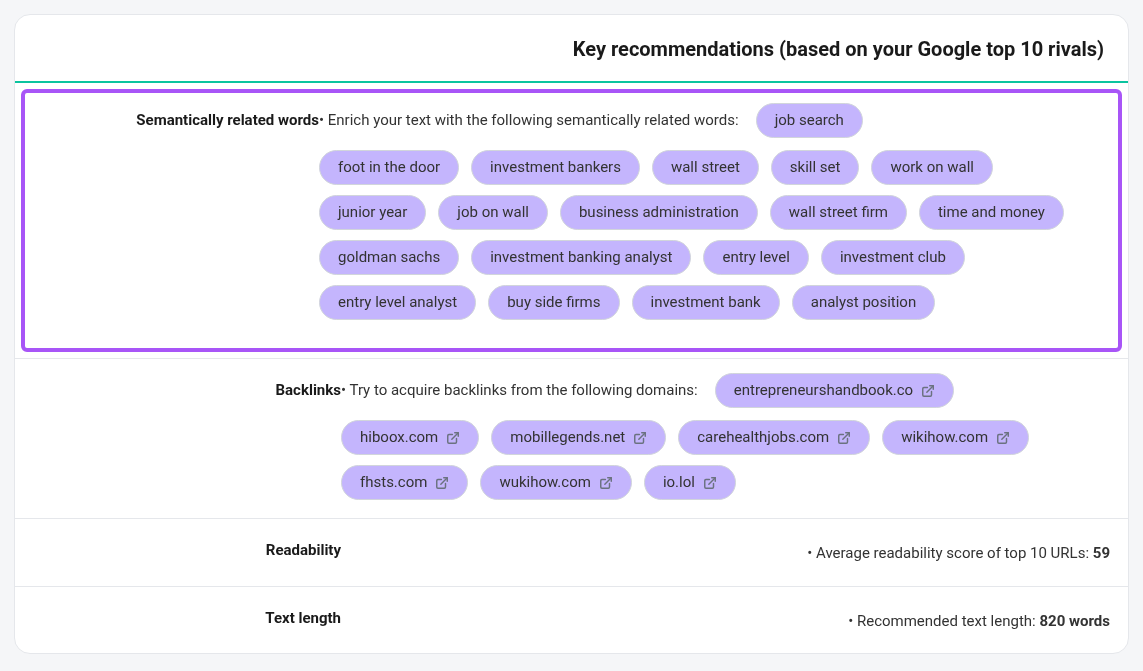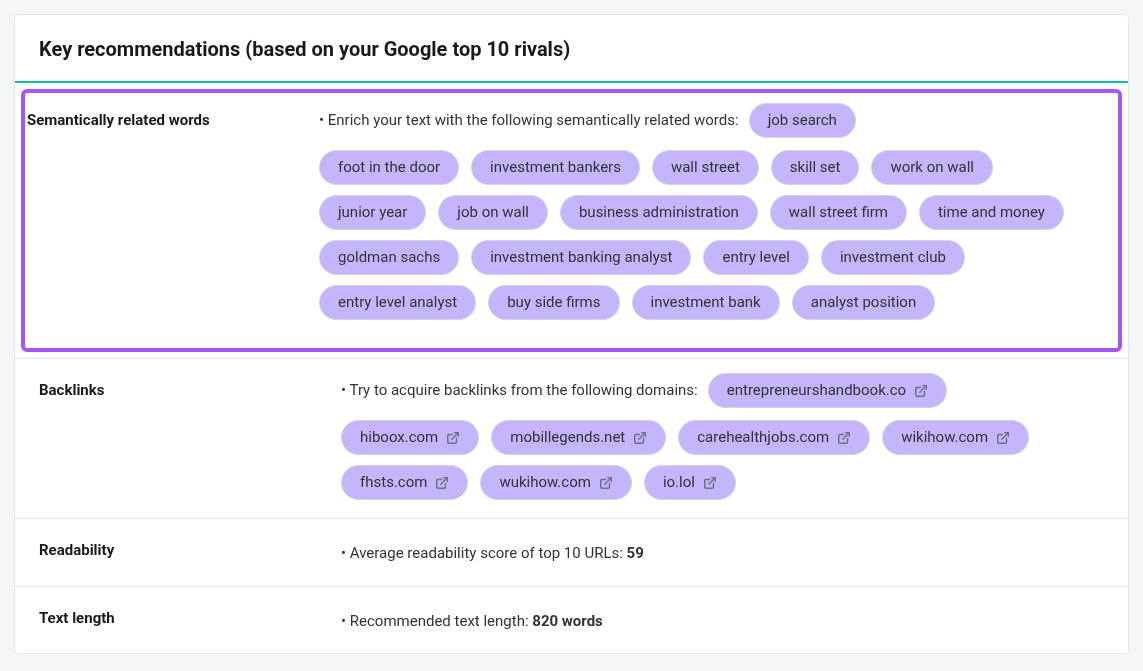--- a/index.html
+++ b/index.html
@@ -5,24 +5,25 @@
   * { box-sizing: border-box; margin: 0; padding: 0; }
   body {
     font-family: -apple-system, BlinkMacSystemFont, "Segoe UI", Roboto, Helvetica, Arial, sans-serif;
     background: #f5f6f8;
     padding: 14px;
     color: #1a1a1a;
   }
   .card {
     background: #fff;
     border: 1px solid #e5e7eb;
-    border-radius: 4px;
+    border-radius: 16px;
     overflow: hidden;
     max-width: 1115px;
     margin: 0 auto;
+    text-align: right;
   }
   .card-header {
     padding: 22px 24px 20px 24px;
     border-bottom: 2px solid #0bc39f;
   }
   .card-title {
     font-size: 20px;
     font-weight: 700;
     color: #1a1a1a;
   }
@@ -62,21 +63,21 @@
   .pill-row {
     display: flex;
     flex-wrap: wrap;
     gap: 10px 12px;
     align-items: center;
   }
   .intro-line {
     display: flex;
     flex-wrap: wrap;
     align-items: center;
-    gap: 6px 10px;
+    gap: 6px 17px;
     margin-bottom: 12px;
   }
   .intro-text {
     display: inline;
   }
   .pill {
     display: inline-flex;
     align-items: center;
     gap: 8px;
     border: 1px solid #d1d5db;

